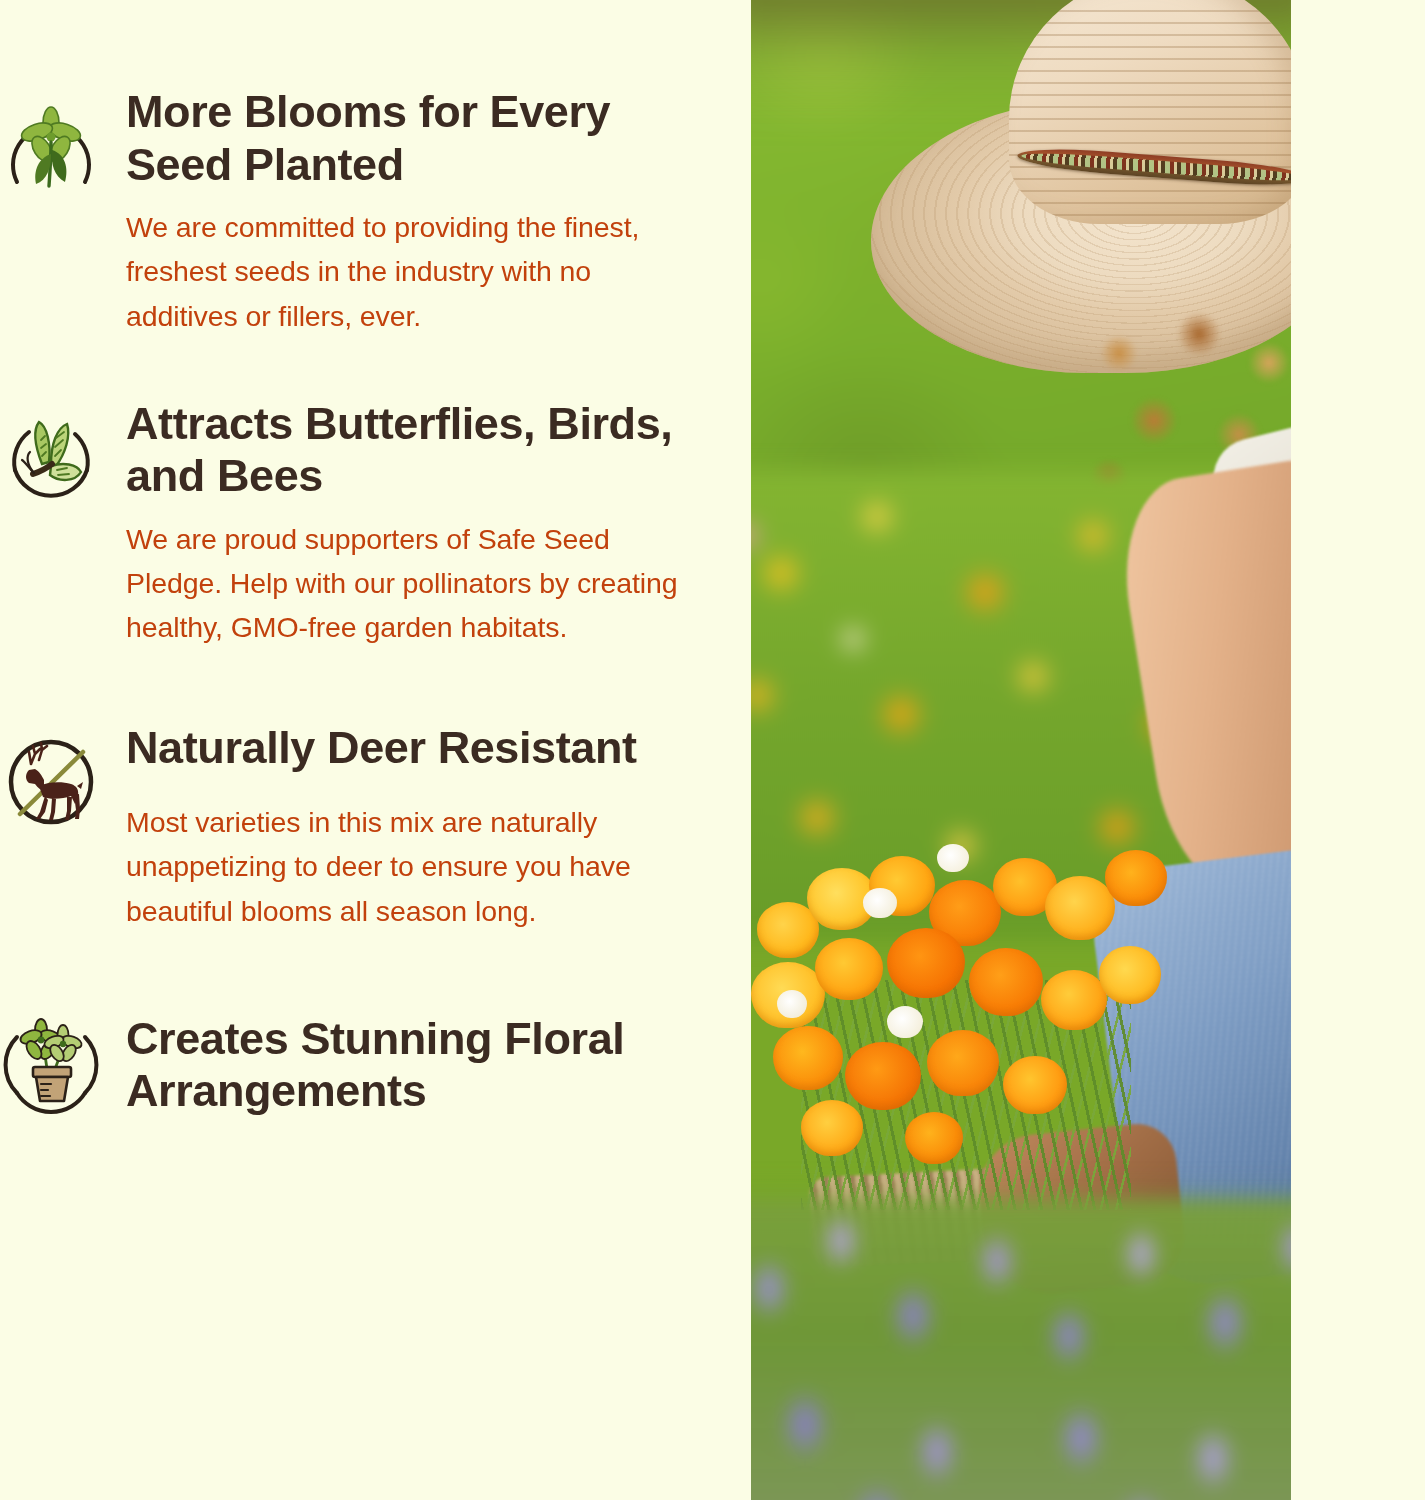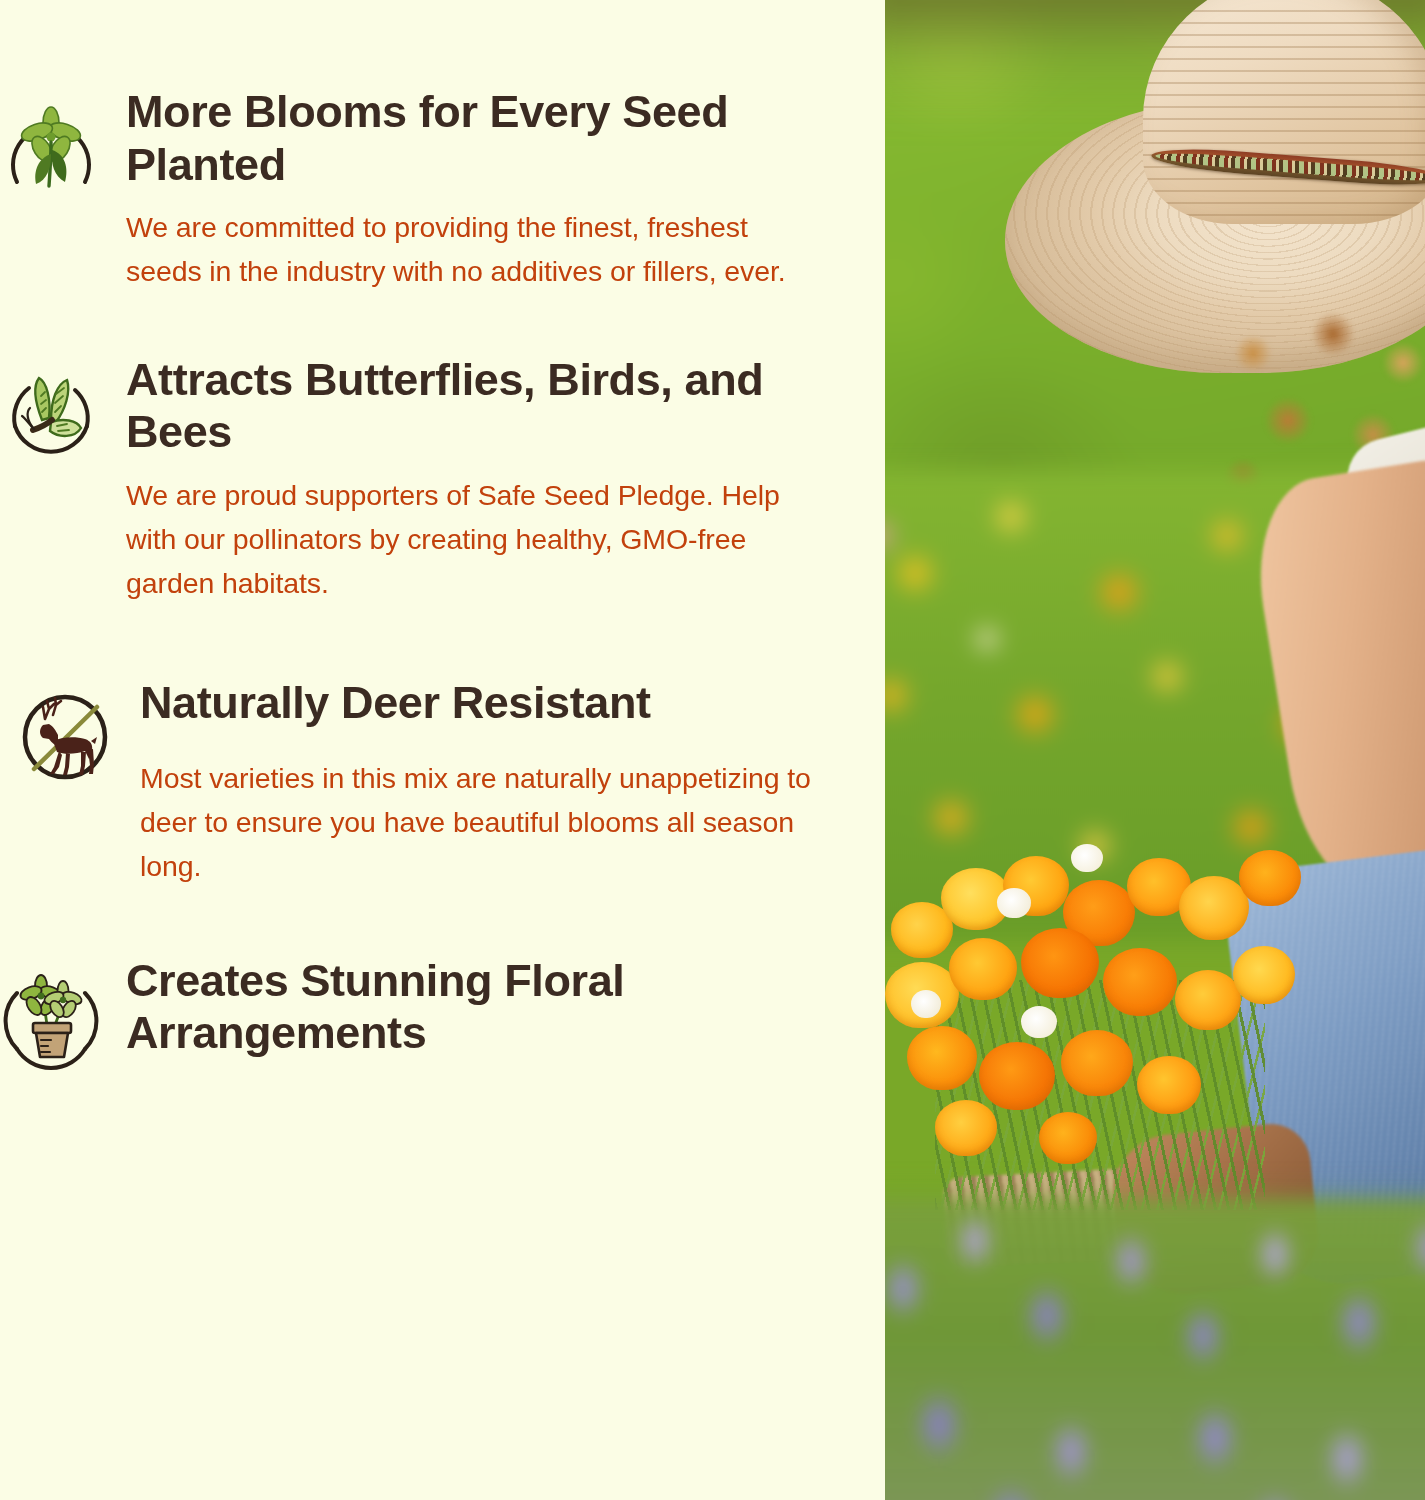--- a/index.html
+++ b/index.html
@@ -17,21 +17,21 @@
     position:relative;
     width:1425px;
     height:1500px;
     display:flex;
     background:#fbfde5;
   }
 
   
   .features-panel {
     position:relative;
-    width:885px;
+    width:751px;
     height:1500px;
     background:#fbfde5;
     padding:86px 0 0 0;
   }
 
   .feature-row {
     position:relative;
     display:flex;
     align-items:flex-start;
     padding-left:0;
@@ -68,26 +68,26 @@
     font-weight:normal;
     font-size:28.5px;
     line-height:1.55;
     letter-spacing:-0.1px;
     max-width:700px;
   }
 
   
   .row-1 { margin-top:0px; }
   .row-2 { margin-top:60px; }
-  .row-3 { margin-top:72px;padding-left:14px; }
+  .row-3 { margin-top:72px; }
   .row-4 { margin-top:66px; }
 
   .row-3 .feature-title { margin-bottom:26px; }
   .row-4 .feature-title { margin-bottom:28px; }
-  .row-4 .feature-text-cell { padding-right:30px; }
+  .row-4 .feature-text-cell { padding-right:30px;margin-top:14px; }
 
   
   .photo-panel {
     position:relative;
     width:540px;
     height:1500px;
     overflow:hidden;
     background:#79a828;
   }
 

